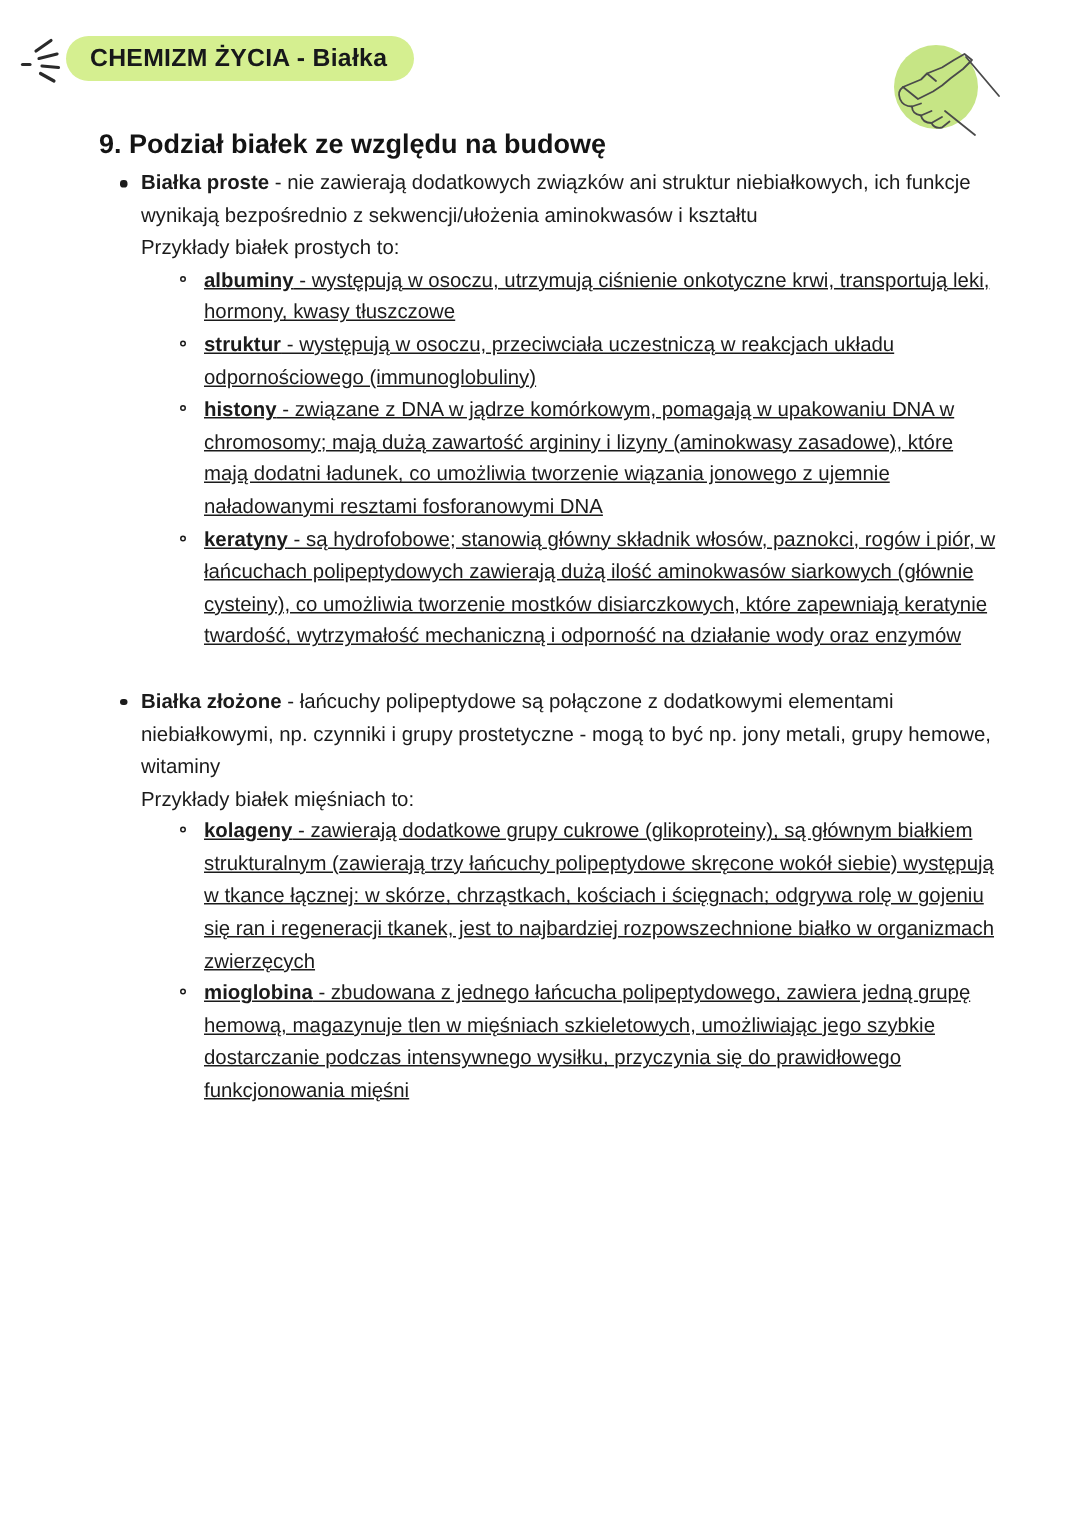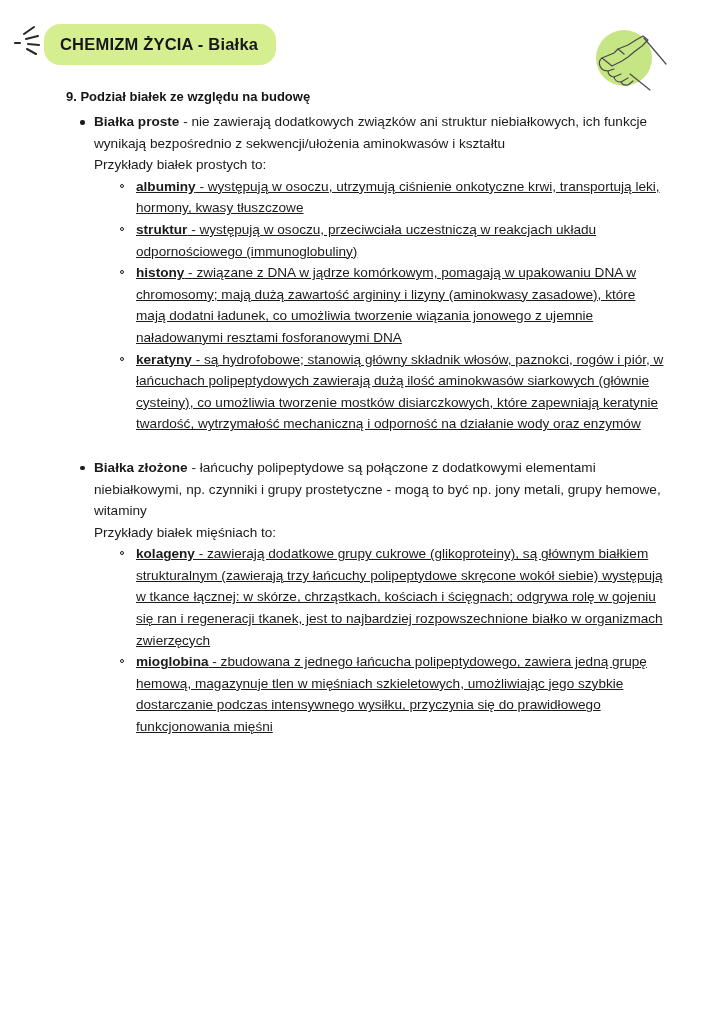--- a/index.html
+++ b/index.html
@@ -28,21 +28,21 @@
     position: absolute;
     left: 12px;
     top: 22px;
     width: 36px;
     height: 40px;
   }
   .title-badge {
     position: absolute;
     left: 44px;
     top: 24px;
-    height: 41px;
+    height: 30px;
     padding: 0 18px 0 16px;
     border-radius: 16px;
     background: #d5ef90;
     display: flex;
     align-items: center;
     box-sizing: border-box;
   }
   .title-badge span {
     font-size: 16.5px;
     font-weight: bold;
@@ -69,21 +69,21 @@
 
   
   .content {
     position: absolute;
     left: 0;
     top: 86px;
     width: 720px;
   }
   .heading {
     margin: 0 0 4px 66px;
-    font-size: 13px;
+    font-size: 18px;
     font-weight: bold;
     line-height: 21px;
     color: #141414;
   }
 
   ul {
     margin: 0;
     padding: 0;
     list-style: none;
   }

